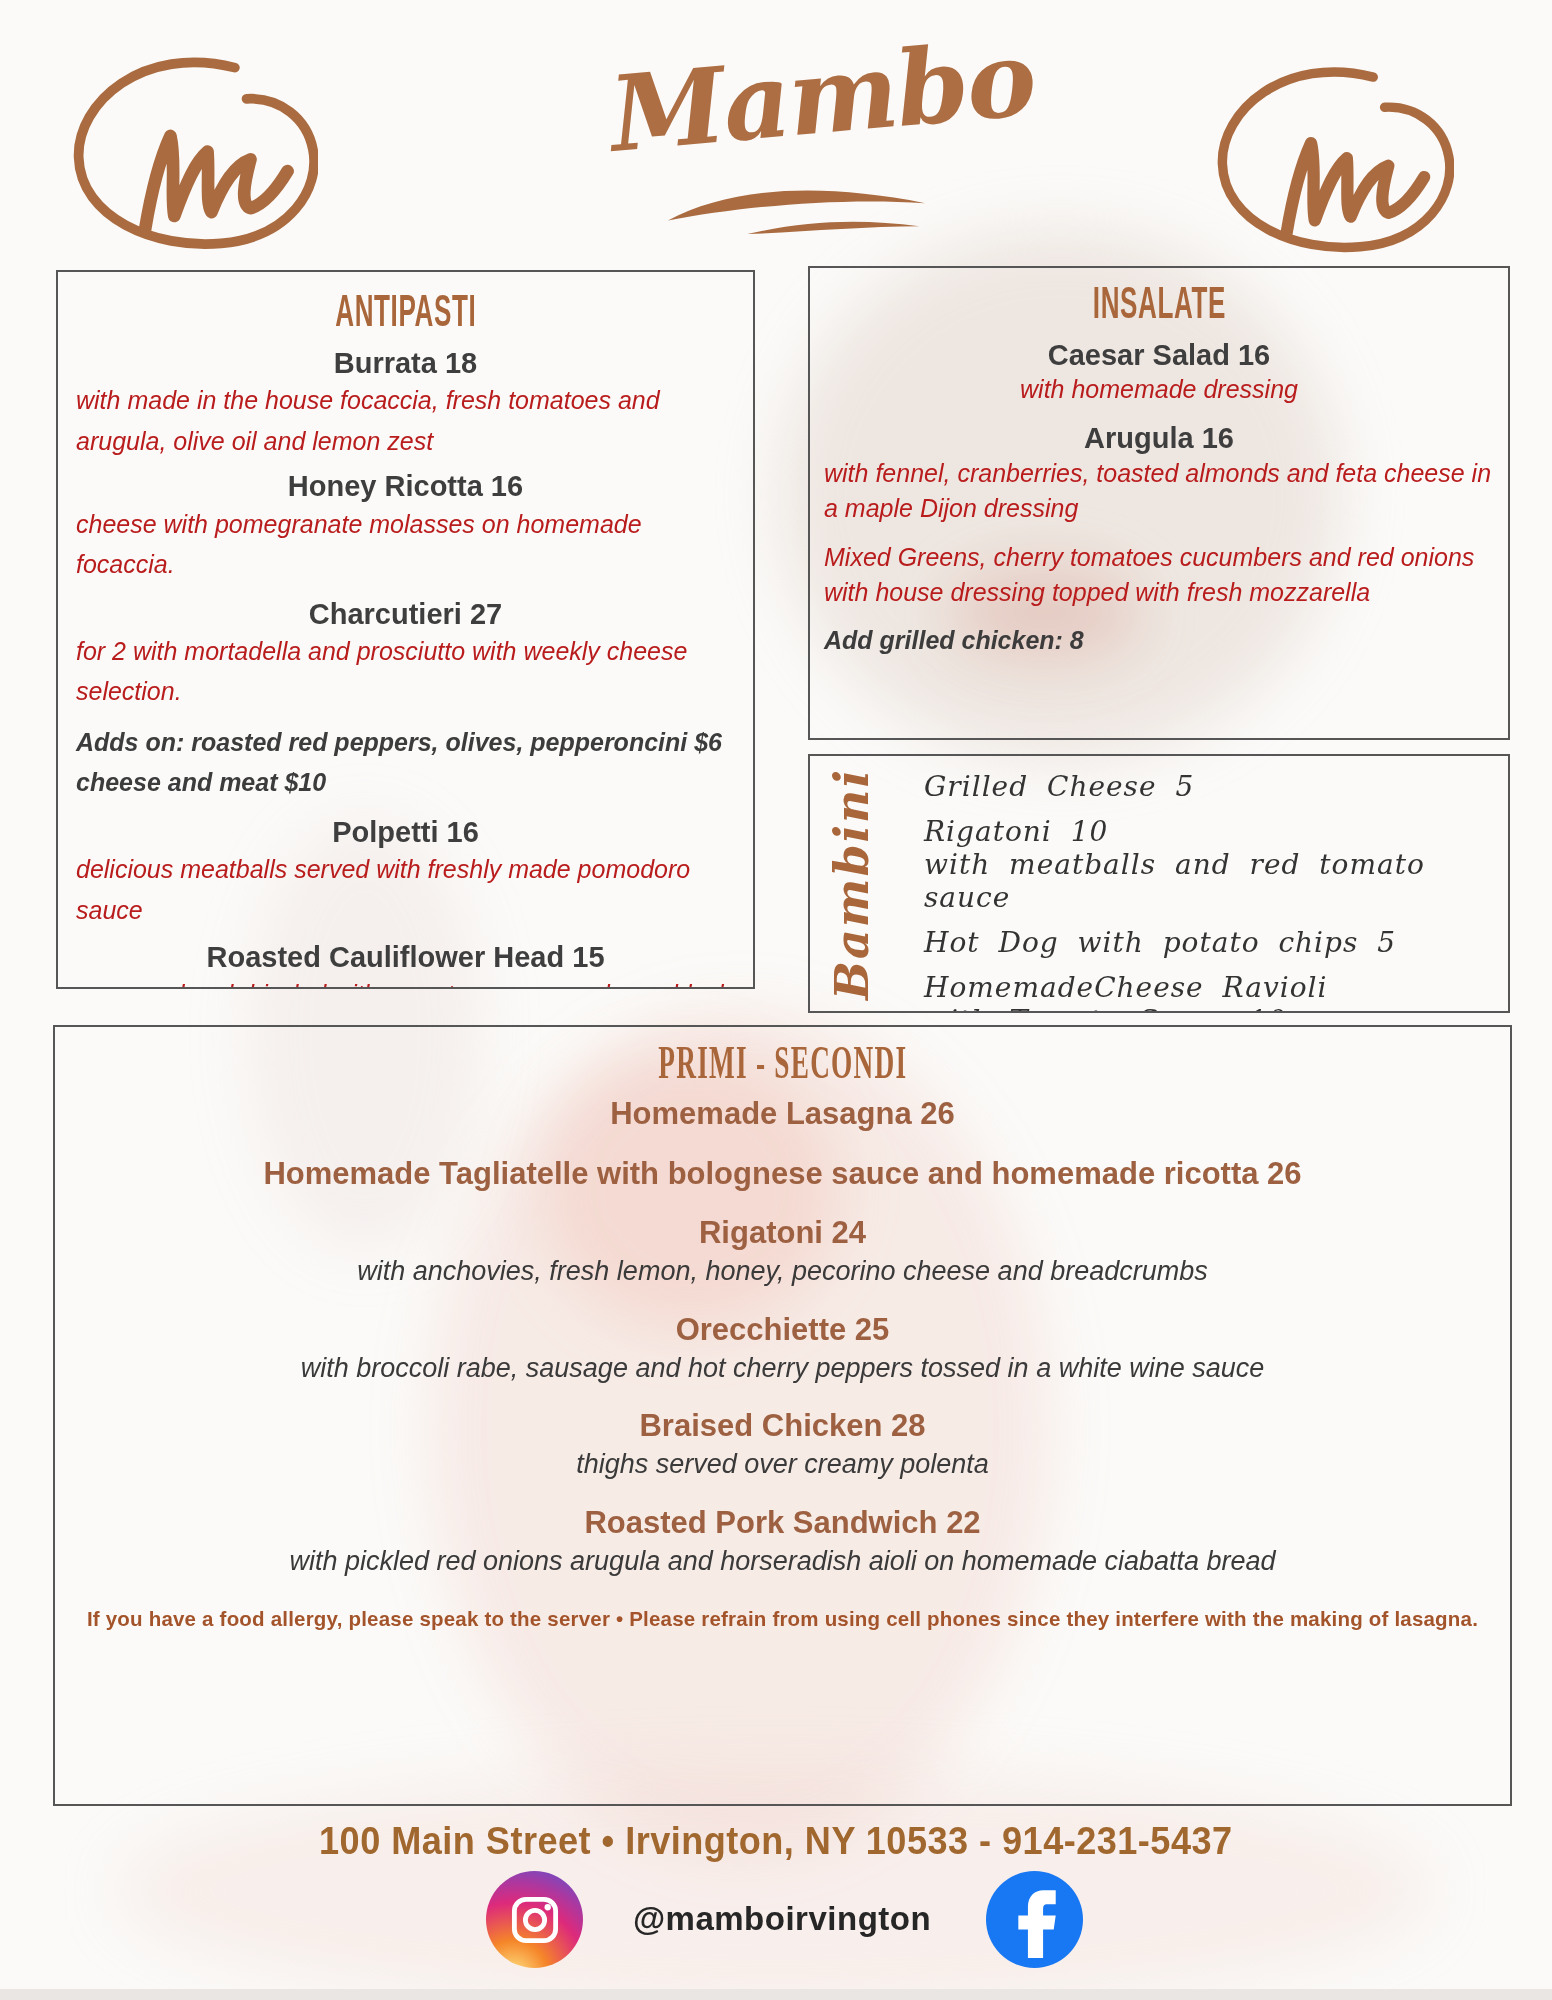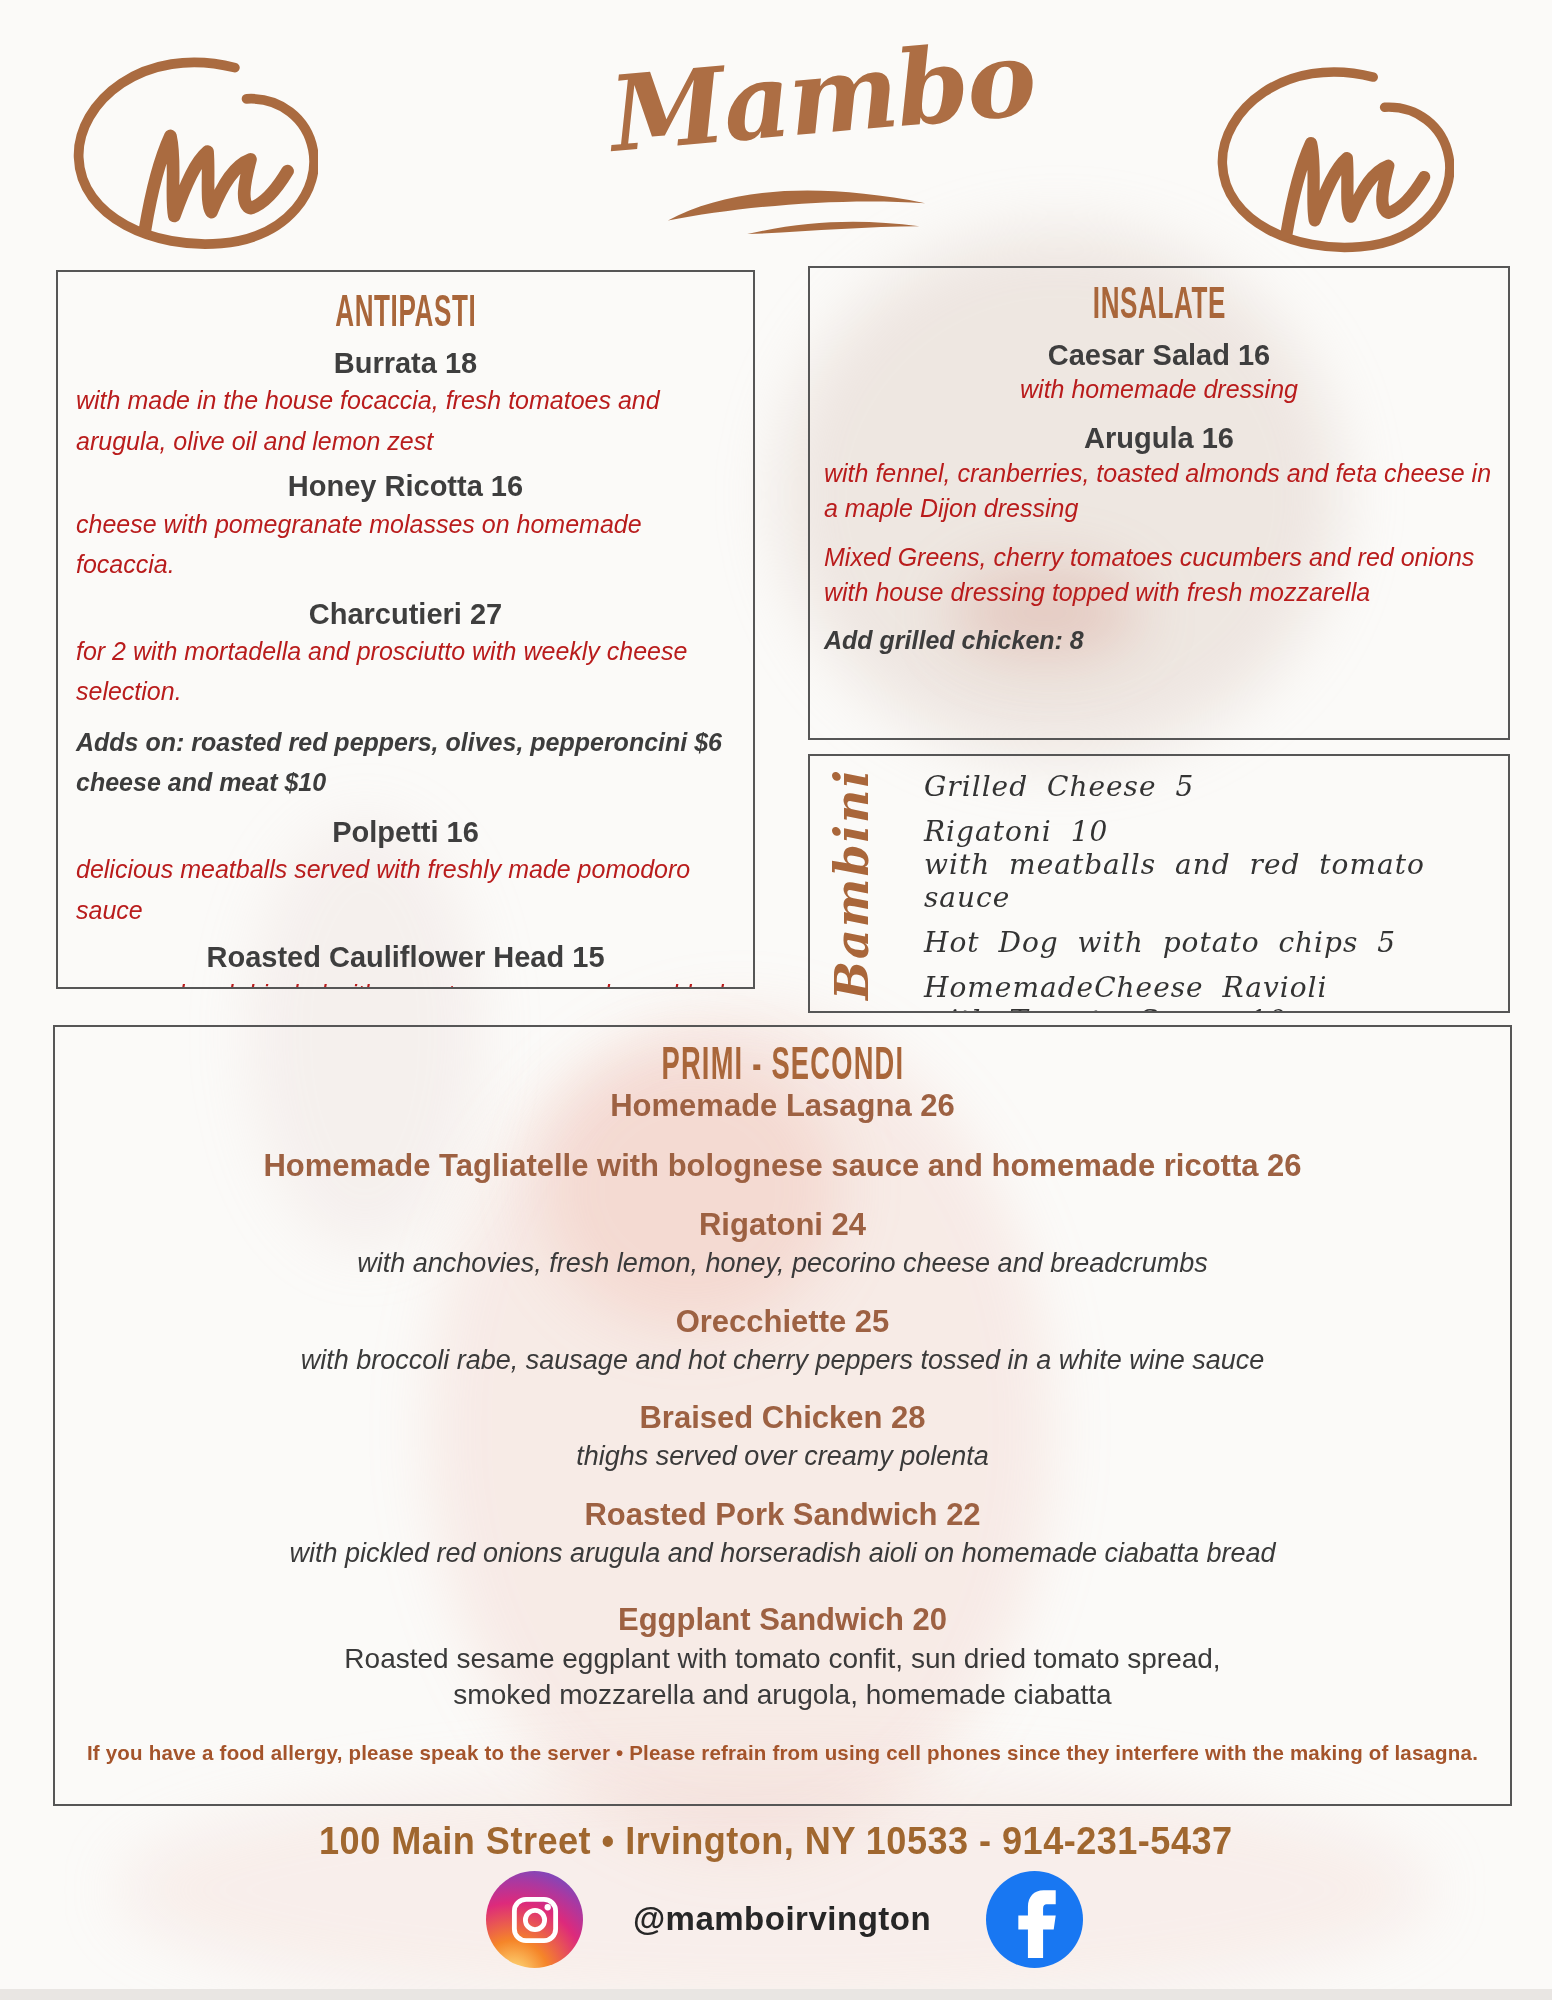--- a/index.html
+++ b/index.html
@@ -76,21 +76,21 @@
     font-size:46px;color:var(--accent);letter-spacing:2px;
   }
   .bambini-items{margin-left:104px;padding-top:2px;}
   .bi{margin-bottom:12px;text-align:left;}
   .b-line{
     font-family:"DejaVu Serif",serif;font-style:italic;
     font-size:28px;line-height:1.18;color:#333;
     letter-spacing:1px;word-spacing:9px;
   }
 
-  .box-primi .sec-head{margin-bottom:0;}
+  .box-primi .sec-head{margin-bottom:8px;font-family:Liberation Serif, serif;}
   .box-primi .sec-head span{font-size:44px;letter-spacing:2px;}
   .pi{margin-bottom:22px;}
   .p-name{font-weight:700;font-size:31px;line-height:1.2;color:var(--primi);}
   .p-desc{font-style:italic;font-size:27px;line-height:1.28;color:#3a3a3a;margin-top:3px;}
   .pi-eggplant{margin-top:30px;margin-bottom:0;}
   .egg-line{font-style:normal;font-size:28px;line-height:1.28;color:#3a3a3a;}
   .allergy{
     margin-top:28px;font-weight:700;font-size:20.5px;color:var(--note);letter-spacing:.2px;
   }
 
@@ -243,25 +243,20 @@
     <div class="pi">
       <div class="p-name">Braised Chicken 28</div>
       <div class="p-desc">thighs served over creamy polenta</div>
     </div>
 
     <div class="pi">
       <div class="p-name">Roasted Pork Sandwich 22</div>
       <div class="p-desc">with pickled red onions arugula and horseradish aioli on homemade ciabatta bread</div>
     </div>
 
-    <div class="pi pi-eggplant">
-      <div class="p-name">Eggplant Sandwich  20</div>
-      <div class="p-desc egg-line">Roasted sesame eggplant with tomato confit, sun dried tomato spread,</div>
-      <div class="p-desc egg-line" style="margin-top:0;">smoked mozzarella and arugola, homemade ciabatta</div>
-    </div>
 
     <div class="allergy">If you have a food allergy, please speak to the server • Please refrain from using cell phones since they interfere with the making of lasagna.</div>
   </section>
 
   <div class="address">
     <span>100 Main Street • Irvington, NY 10533 - 914-231-5437</span>
   </div>
 
   <div class="social-badge ig">
     <svg viewBox="0 0 96 96" width="66" height="66" aria-hidden="true">

